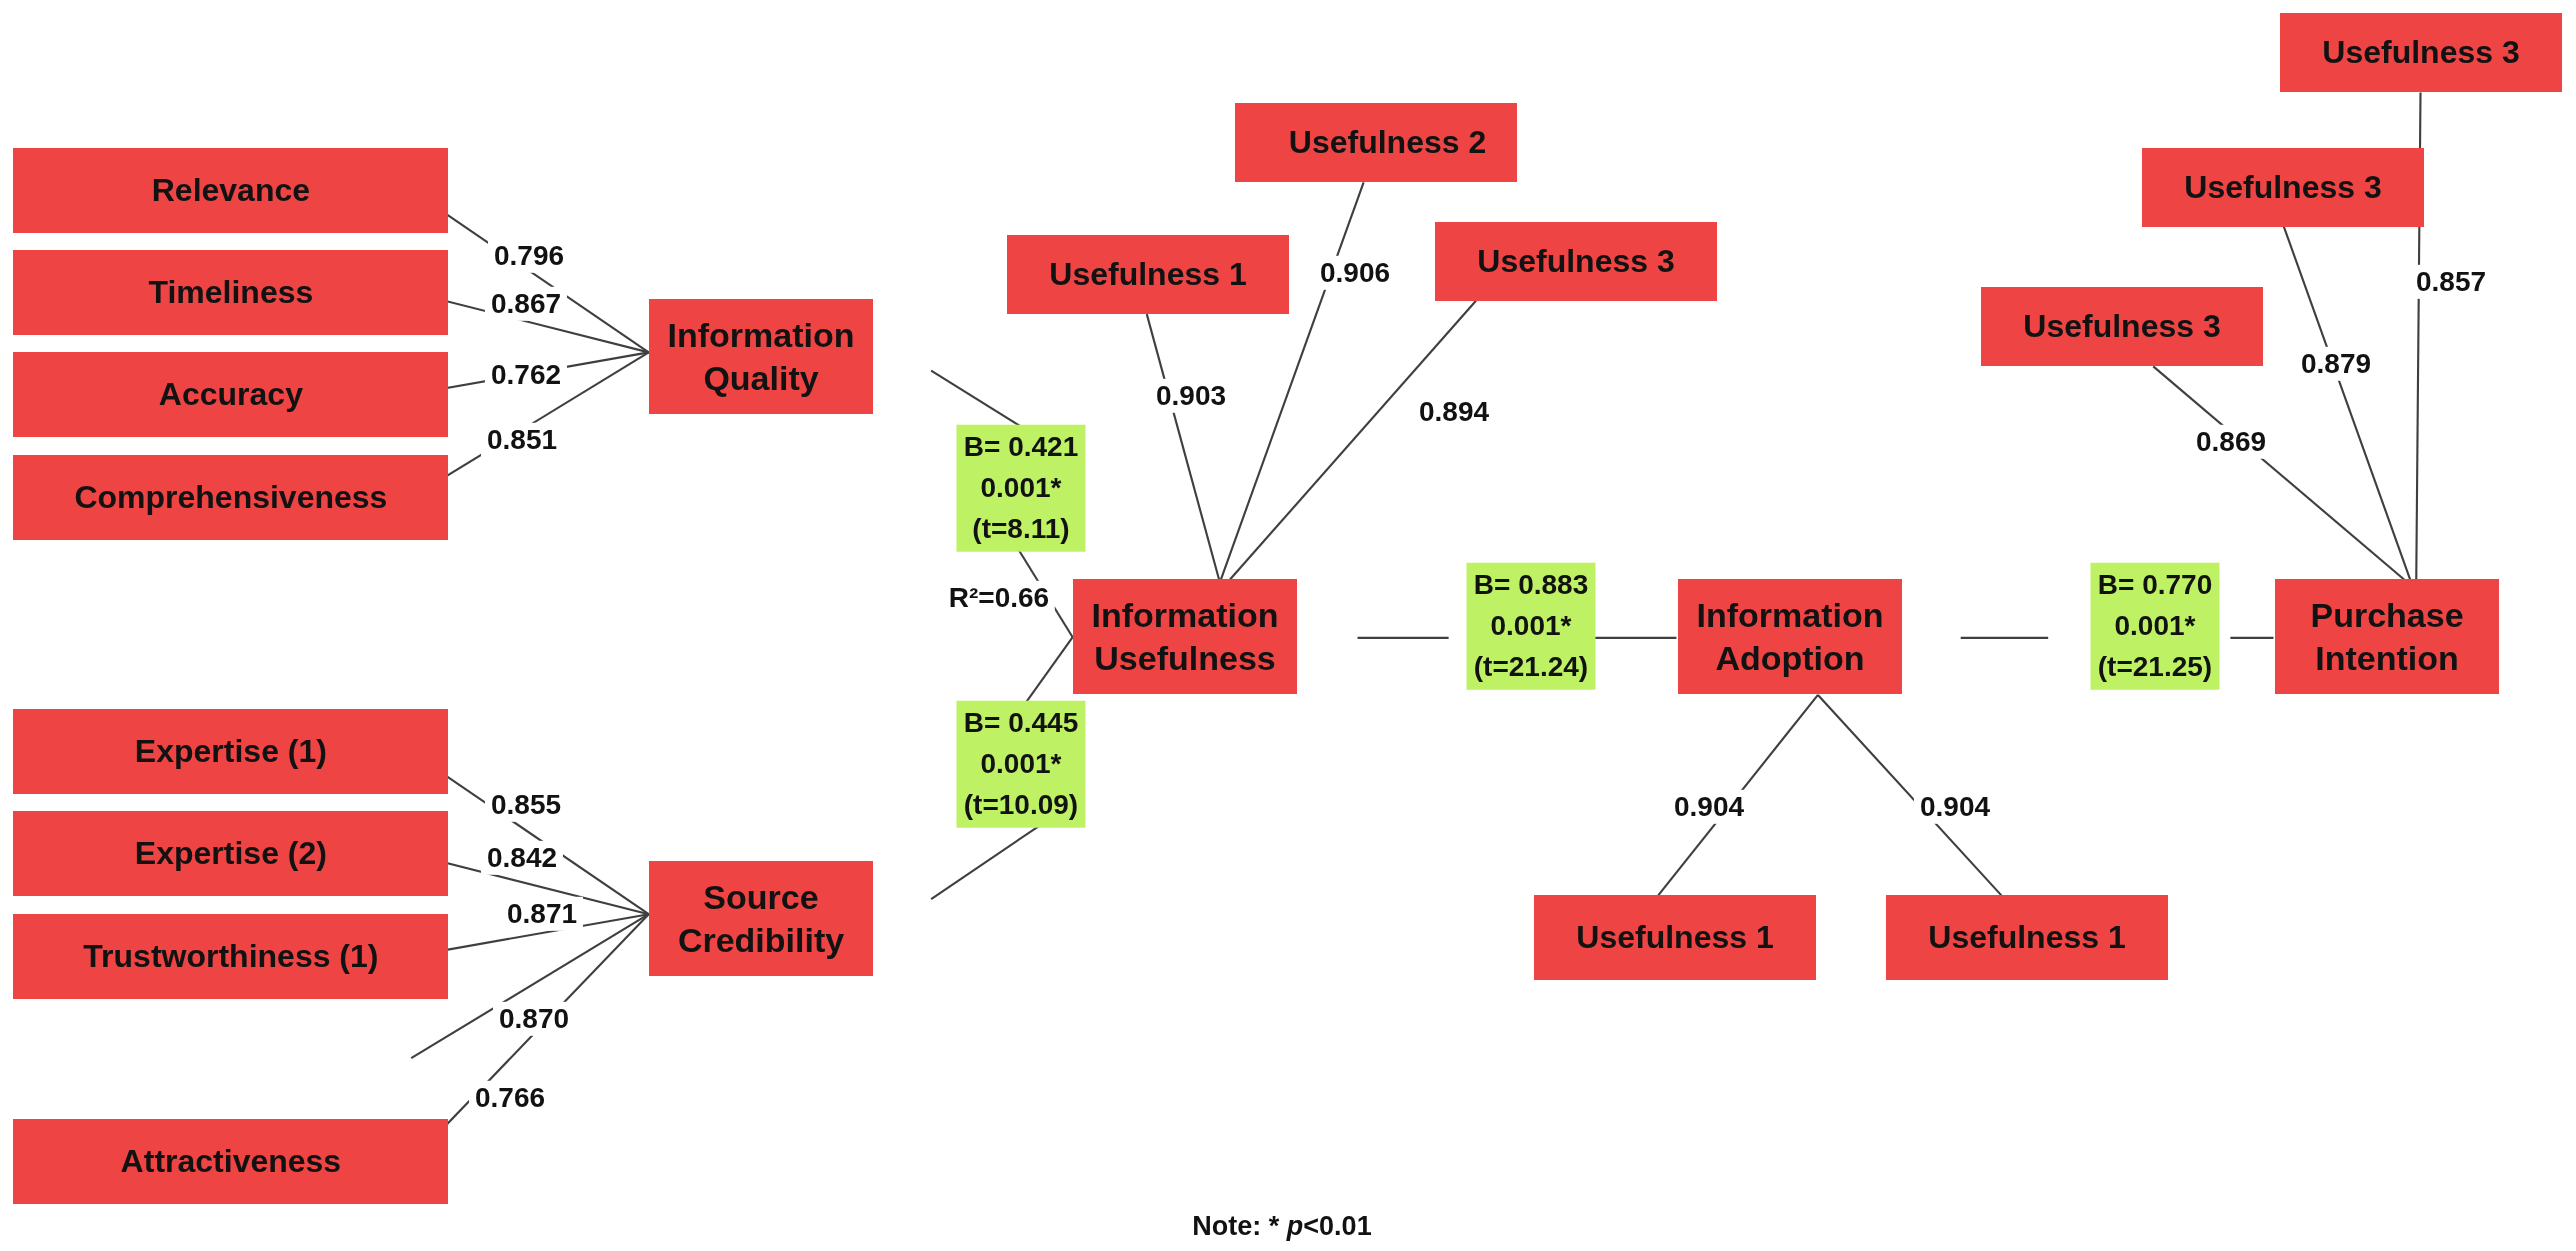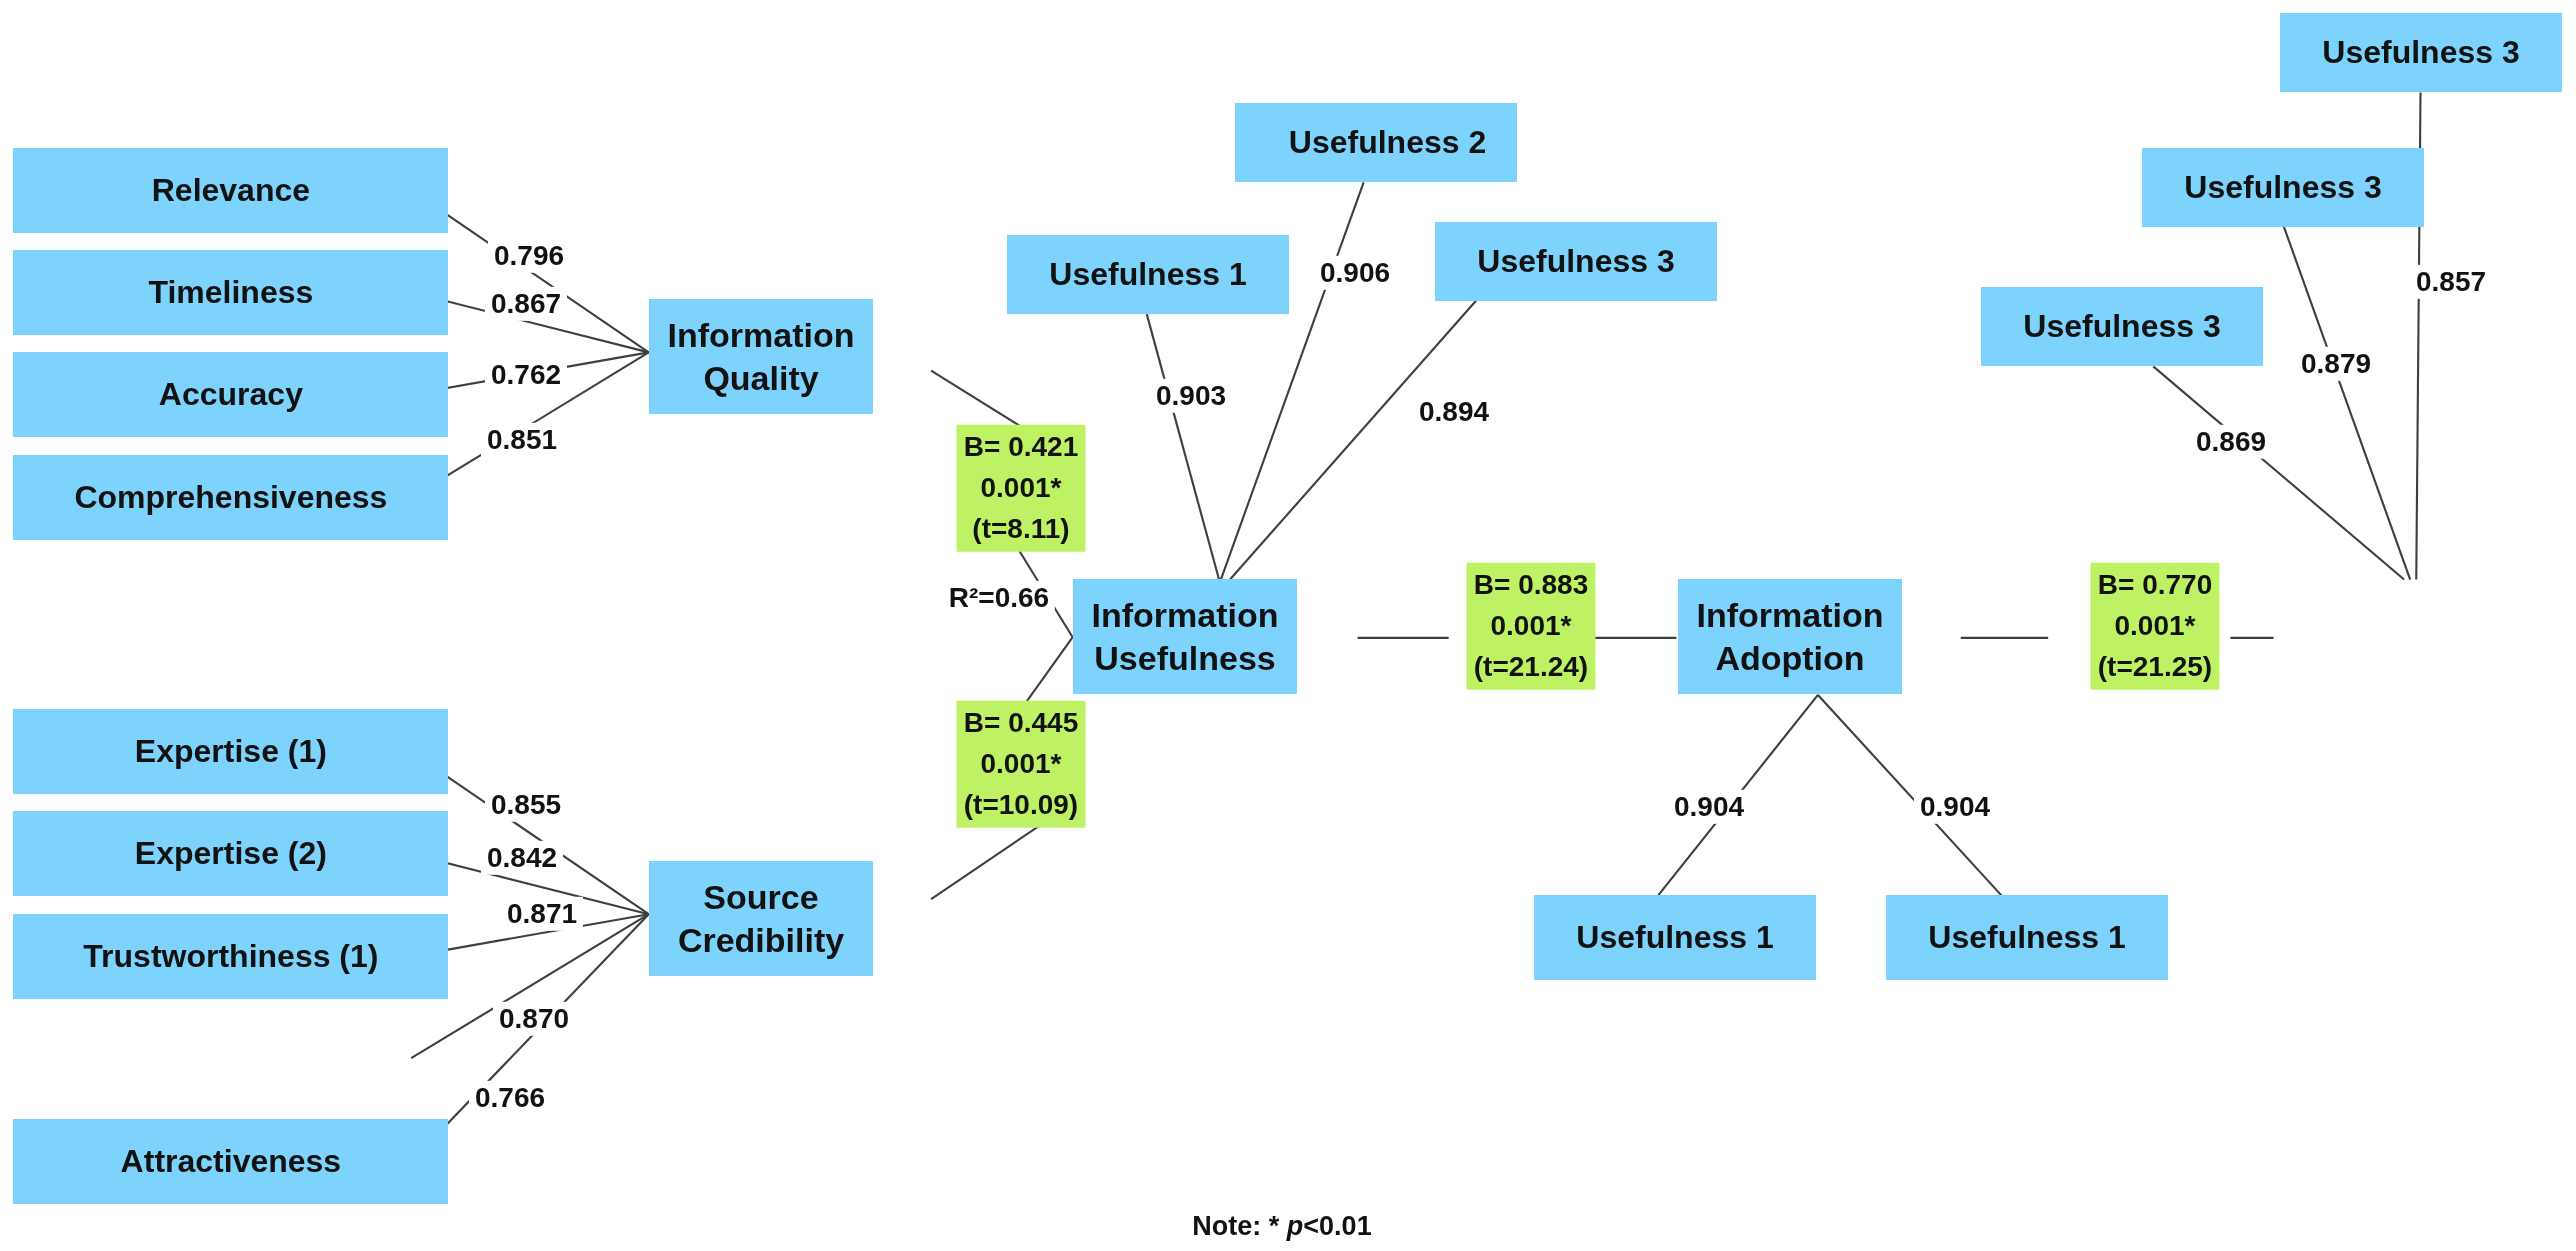--- a/index.html
+++ b/index.html
@@ -9,21 +9,21 @@
     background:#ffffff;
     font-family:"Liberation Sans","DejaVu Sans",sans-serif;
     font-weight:700;
     color:#121212;
     overflow:hidden;
   }
   .edges{position:absolute;left:0;top:0;width:2576px;height:1252px;}
   .edges line{stroke:#3f3f3f;stroke-width:3.5px;}
   .box{
     position:absolute;
-    background:#7dd3fc;
+    background:#ef4444;
     display:flex;align-items:center;justify-content:center;
     text-align:center;
     box-sizing:border-box;
   }
   .ind{width:435px;height:85px;font-size:32px;}
   .use{width:282px;height:79px;font-size:32px;}
   .use2{width:282px;height:85px;font-size:32px;}
   .con{width:224px;height:115px;font-size:34px;line-height:1.25;padding:0 18px;}
   .val{
     position:absolute;transform:translate(-50%,-50%);
@@ -89,20 +89,21 @@
 
   <div class="box ind" style="left:13.4px;top:709px;">Expertise (1)</div>
   <div class="box ind" style="left:13.4px;top:811px;">Expertise (2)</div>
   <div class="box ind" style="left:13.4px;top:914px;">Trustworthiness (1)</div>
   <div class="box ind" style="left:13.4px;top:1119px;">Attractiveness</div>
 
   <div class="box con" style="left:649px;top:299px;">Information Quality</div>
   <div class="box con" style="left:649px;top:861px;">Source Credibility</div>
   <div class="box con" style="left:1073px;top:579px;">Information Usefulness</div>
   <div class="box con" style="left:1678px;top:579px;">Information Adoption</div>
+  <div class="box con" style="left:2275px;top:579px;">Purchase Intention</div>
 
   <div class="box use" style="left:1007px;top:235px;">Usefulness 1</div>
   <div class="box use" style="left:1235px;top:103px;padding-left:23px;">Usefulness 2</div>
   <div class="box use" style="left:1435px;top:222px;">Usefulness 3</div>
 
   <div class="box use2" style="left:1534px;top:895px;">Usefulness 1</div>
   <div class="box use2" style="left:1886px;top:895px;">Usefulness 1</div>
 
   <div class="box use" style="left:2280px;top:13.4px;">Usefulness 3</div>
   <div class="box use" style="left:2142px;top:148px;">Usefulness 3</div>

